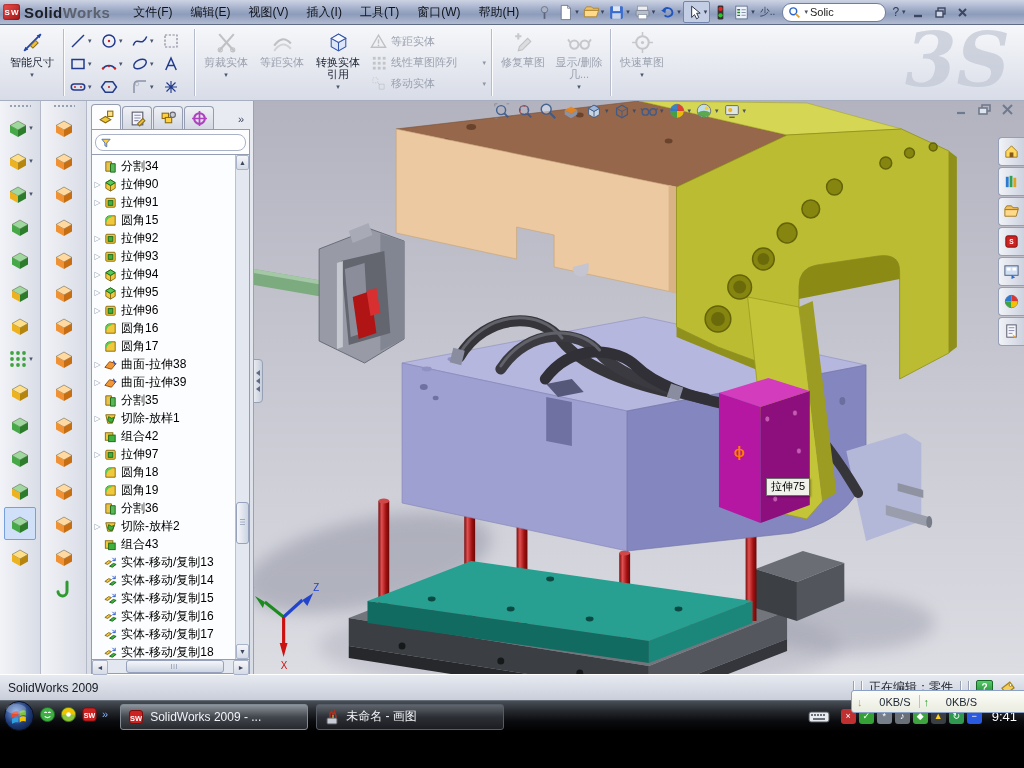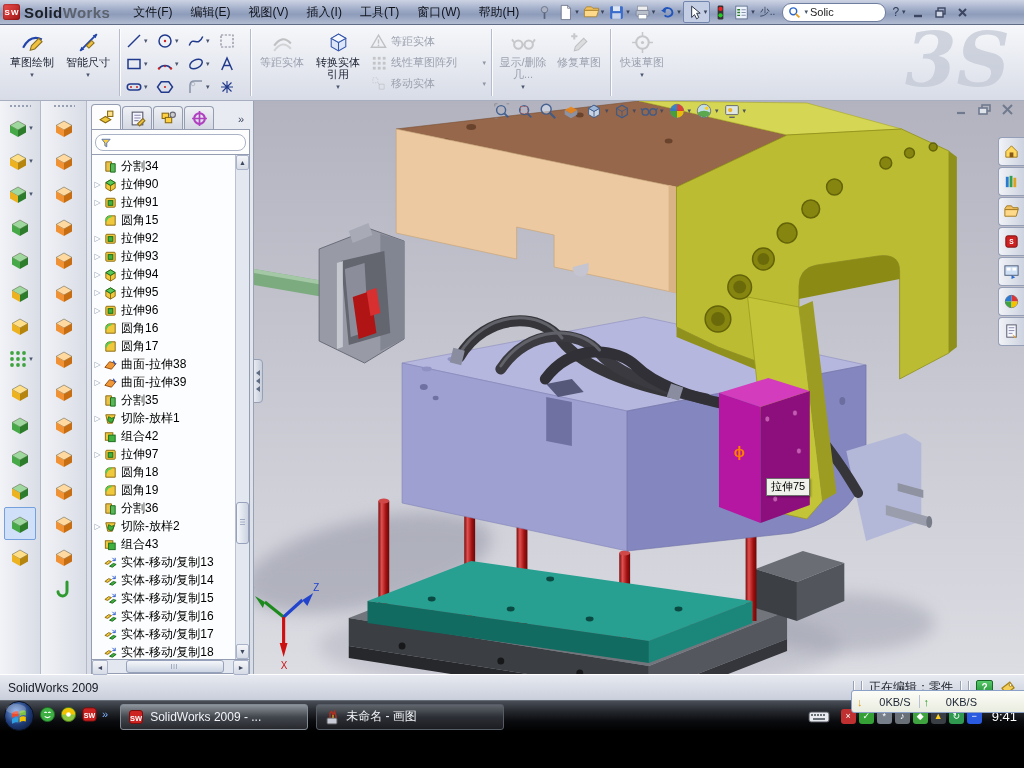--- a/index.html
+++ b/index.html
@@ -310,30 +310,20 @@
             <svg viewBox="0 0 13 13">
               <path d="M3 3l7 7M10 3l-7 7" stroke="#3c4660" stroke-width="2"></path>
             </svg>
           </span>
         </span>
     </div>
   </div>
 
   <div class="cmdbar">
     <span class="watermark">3S</span>
-  <div class="cmd-big">
-        <span class="ic">
-          <svg viewBox="0 0 24 24">
-            <path d="M3 17Q10 4 21 9" fill="none" stroke="#2244aa" stroke-width="2"></path>
-            <path d="M11 15l7-7 3.2 3.2-7 7-4.4 1.2z" fill="#f0c040" stroke="#8a7020"></path>
-          </svg>
-        </span>
-        <div class="lbl">草图绘制</div>
-        <div class="bcaret">▾</div>
-      </div>
       <div class="cmd-big">
         <span class="ic">
           <svg viewBox="0 0 24 24">
             <path d="M4 20L20 4" stroke="#2244aa" stroke-width="1.8"></path>
             <path d="M4 20l4-1-3-3zM20 4l-4 1 3 3z" fill="#2244aa"></path>
             <path d="M10 15l5-5 2.4 2.4-5 5z" fill="#f0c040" stroke="#8a7020"></path>
           </svg>
         </span>
         <div class="lbl">智能尺寸</div>
         <div class="bcaret">▾</div>
@@ -435,20 +425,31 @@
         </div>
         <div class="gcell">
           <span class="ic">
             <svg viewBox="0 0 24 24">
               <path d="M12 4v16M4 12h16M6 6l12 12M18 6L6 18" stroke="#223a8c" stroke-width="1.5"></path>
             </svg>
           </span>
         </div>
       </div>
       <div class="cmd-sep"></div>
+      <div class="cmd-big disabled">
+        <span class="ic">
+          <svg viewBox="0 0 24 24">
+            <path d="M5 4c5 6 9 10 14 16M19 4C14 10 10 14 5 20" stroke="#99a" stroke-width="2" fill="none"></path>
+            <circle cx="6" cy="19" r="2" fill="none" stroke="#99a"></circle>
+            <circle cx="18" cy="19" r="2" fill="none" stroke="#99a"></circle>
+          </svg>
+        </span>
+        <div class="lbl">剪裁实体</div>
+        <div class="bcaret">▾</div>
+      </div>
       <div class="cmd-big disabled">
         <span class="ic">
           <svg viewBox="0 0 24 24">
             <path d="M4 15Q12 4 20 13" fill="none" stroke="#99a" stroke-width="2"></path>
             <path d="M4 20Q12 9 20 18" fill="none" stroke="#bbc" stroke-width="2"></path>
           </svg>
         </span>
         <div class="lbl">等距实体</div>
       </div>
       <div class="cmd-big">
@@ -501,36 +502,36 @@
             </svg>
           </span>
           <span>移动实体</span>
           <span class="rcaret">▾</span>
         </div>
       </div>
       <div class="cmd-sep"></div>
       <div class="cmd-big disabled">
         <span class="ic">
           <svg viewBox="0 0 24 24">
+            <path d="M8 16l8-8 3 3-8 8-4 1z" fill="#ccd" stroke="#99a"></path>
+            <path d="M4 6h6M7 3v6" stroke="#9aa" stroke-width="2"></path>
+          </svg>
+        </span>
+        <div class="lbl">修复草图</div>
+      </div>
+      <div class="cmd-big disabled">
+        <span class="ic">
+          <svg viewBox="0 0 24 24">
             <circle cx="7" cy="14" r="4" fill="none" stroke="#9aa" stroke-width="2"></circle>
             <circle cx="17" cy="14" r="4" fill="none" stroke="#9aa" stroke-width="2"></circle>
             <path d="M11 14h2M3 12L1 9M21 12l2-3" stroke="#9aa" stroke-width="1.8"></path>
           </svg>
         </span>
         <div class="lbl">显示/删除几...</div>
         <div class="bcaret">▾</div>
-      </div>
-      <div class="cmd-big disabled">
-        <span class="ic">
-          <svg viewBox="0 0 24 24">
-            <path d="M8 16l8-8 3 3-8 8-4 1z" fill="#ccd" stroke="#99a"></path>
-            <path d="M4 6h6M7 3v6" stroke="#9aa" stroke-width="2"></path>
-          </svg>
-        </span>
-        <div class="lbl">修复草图</div>
       </div>
       <div class="cmd-sep"></div>
       <div class="cmd-big disabled">
         <span class="ic">
           <svg viewBox="0 0 24 24">
             <circle cx="12" cy="12" r="6" fill="none" stroke="#9aa" stroke-width="2"></circle>
             <circle cx="12" cy="12" r="1.5" fill="#9aa"></circle>
             <path d="M12 2v4M12 18v4M2 12h4M18 12h4" stroke="#9aa" stroke-width="1.5"></path>
           </svg>
         </span>

